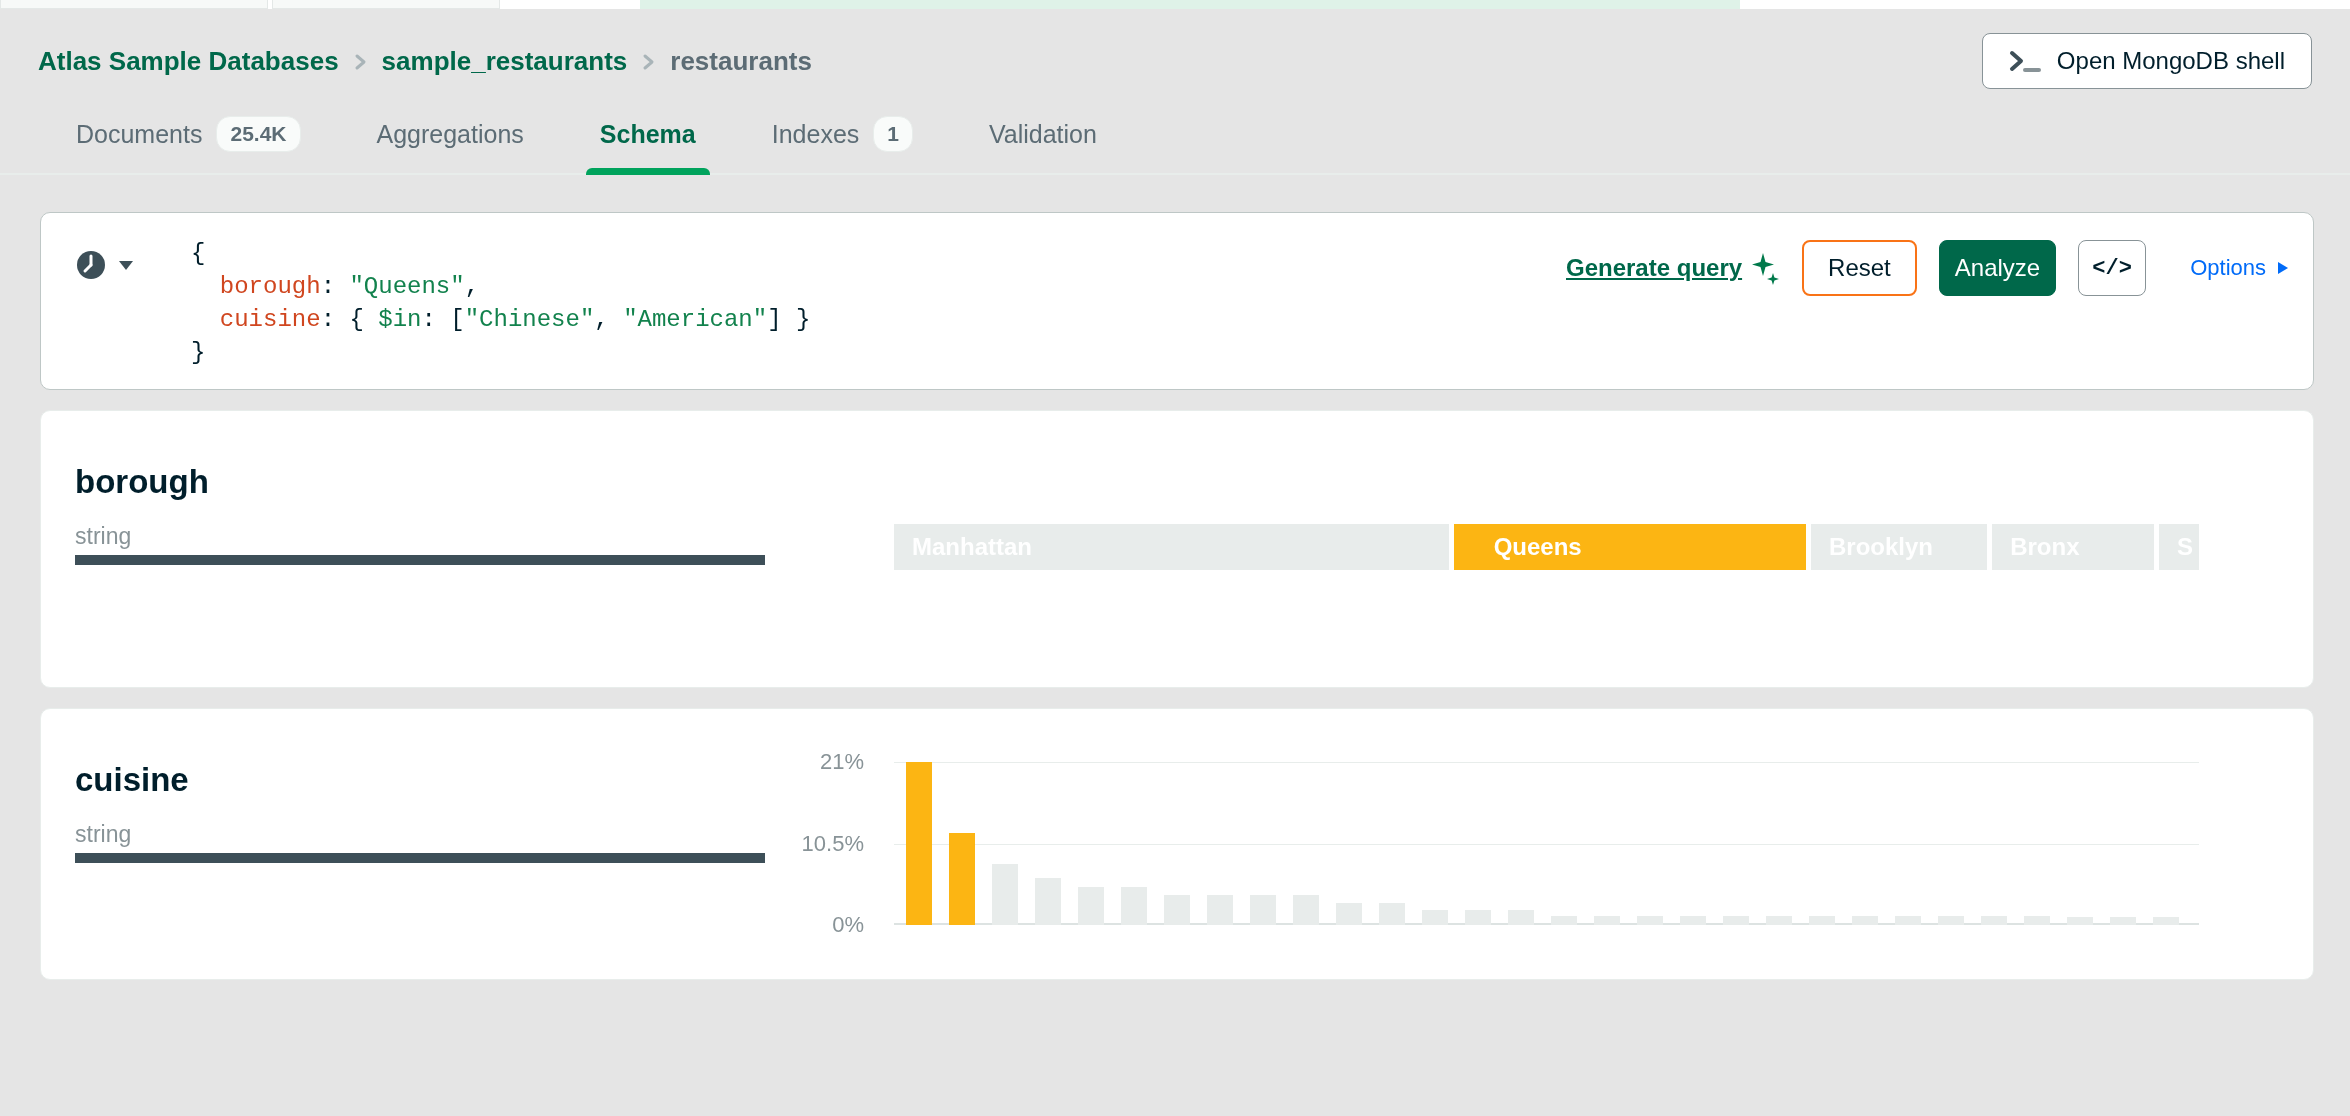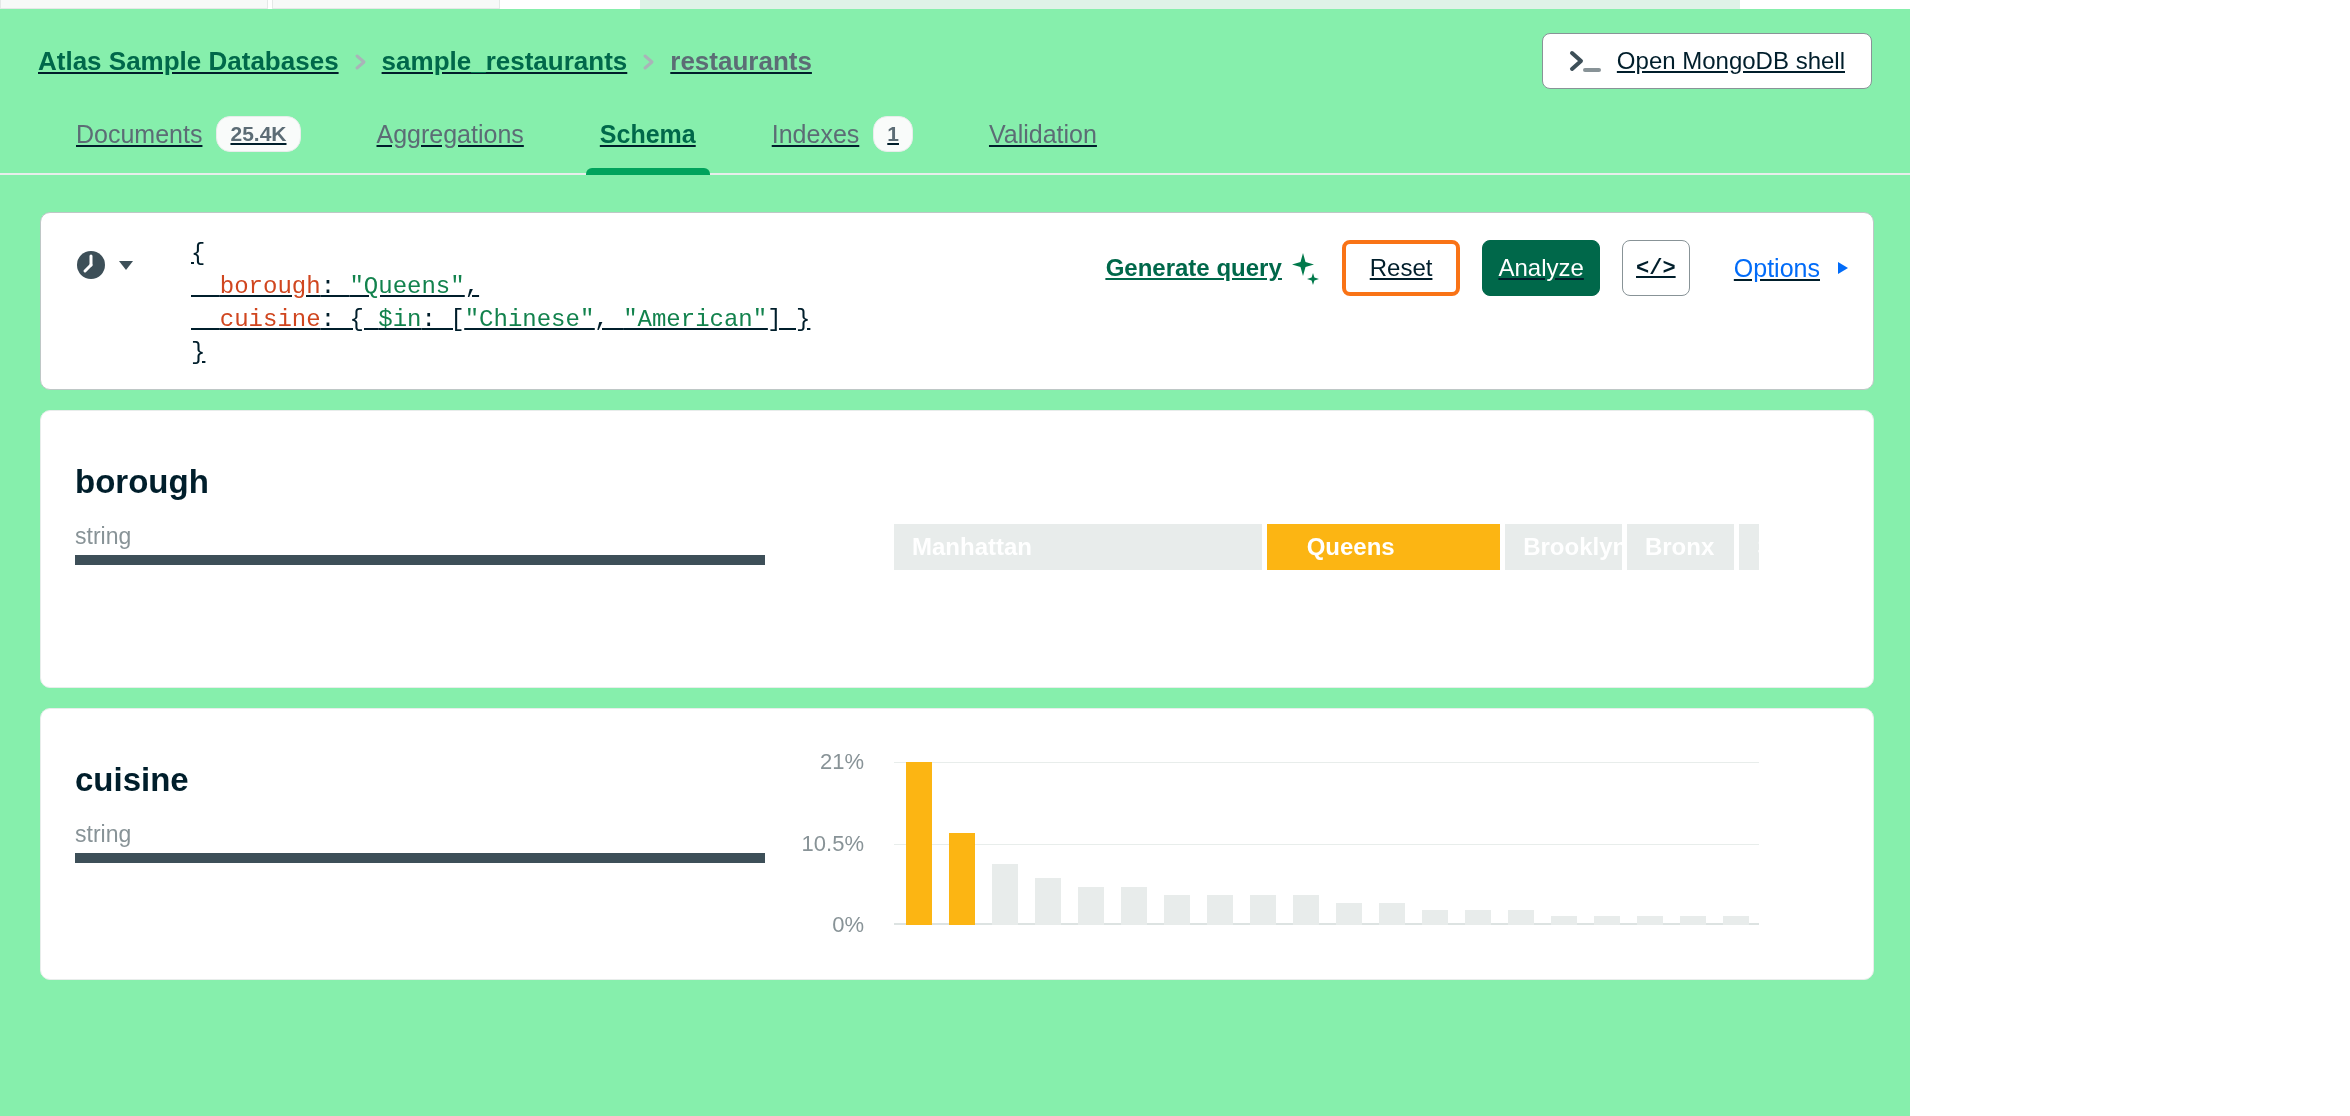--- a/index.html
+++ b/index.html
@@ -1,18 +1,18 @@
 <!DOCTYPE html>
 <html><head>
 <meta charset="utf-8">
 <style>
   * { margin:0; padding:0; box-sizing:border-box; }
   html,body { width:2350px; height:1116px; background:#fff; overflow:hidden;
               font-family:"Liberation Sans", sans-serif; color:#001E2B; }
-  .page { position:relative; width:1910px; height:1116px; background:#86efac;text-decoration:underline; }
+  .page { position:relative; width:2350px; height:1116px; background:#e5e5e5; }
 
   
   .top-sliver { position:relative; height:9px; width:100%; background:#fff; }
   .sliver-cell { position:absolute; top:0; height:9px; background:#F7F9F8;
                  border:1px solid #E4E8E7; border-top:none; }
   .sliver-cell.c1 { left:0; width:268px; }
   .sliver-cell.c2 { left:272px; width:228px; }
   .sliver-mint { position:absolute; top:0; left:640px; width:1100px; height:9px; background:#DFF2E8; }
 
   
@@ -44,25 +44,25 @@
                 font-size:24px; line-height:33px; white-space:pre; }
   .tok-p { color:#001E2B; }
   .tok-k { color:#D0461F; }
   .tok-s { color:#12824D; }
   .tok-o { color:#12824D; }
   .qb-controls { margin-left:auto; display:flex; align-items:center; gap:22px; height:58px; margin-top:2px; }
   .genquery { display:flex; align-items:center; gap:8px; color:#00684A; font-size:24px; font-weight:700;
               text-decoration:underline; cursor:pointer; white-space:nowrap; }
   .btn { height:56px; border-radius:8px; font-size:24px; font-weight:500; display:flex;
          align-items:center; justify-content:center; cursor:pointer; }
-  .btn.ghost { background:#fff; border:4px solid #f97316; color:#001E2B; padding:7px 24px; }
+  .btn.ghost { background:#fff; border:2px solid #f97316; color:#001E2B; padding:7px 24px; }
   .btn.primary { background:#00684A; border:1px solid #00684A; color:#fff; padding:0 15px; }
   .btn.codebtn { background:#fff; border:1px solid #889397; color:#001E2B; width:68px;
                  font-family:"Liberation Mono","DejaVu Sans Mono",monospace; font-weight:700; font-size:22px; }
-  .options { display:flex; align-items:center; gap:16px; color:#016BF8; font-size:25px;
+  .options { display:flex; align-items:center; gap:10px; color:#016BF8; font-size:22px;
              margin-left:22px; cursor:pointer; white-space:nowrap; }
 
   
   .sample-card { margin:18px 36px 0 40px; height:94px; border:1px solid #E8EDEB; border-radius:10px;
                  display:flex; align-items:center; justify-content:flex-end; padding-right:26px;
                  font-size:25px; gap:16px; }
   .sample-text b { font-weight:700; }
   .learn-more { color:#016BF8; display:flex; align-items:center; gap:4px; cursor:pointer; }
 
   

